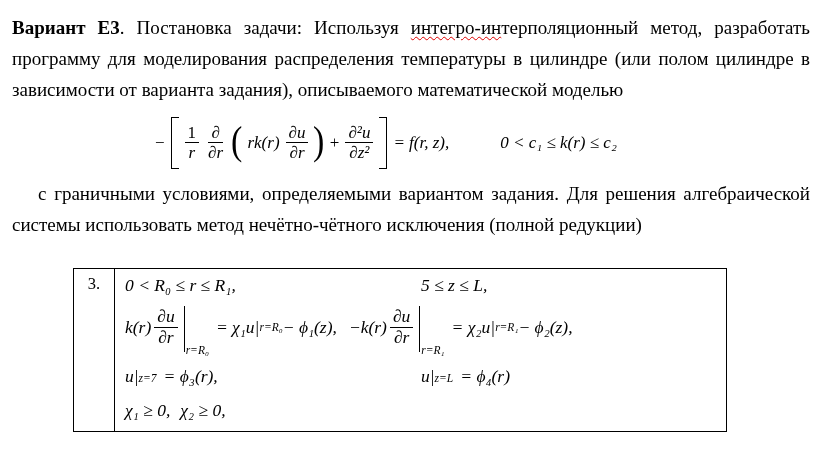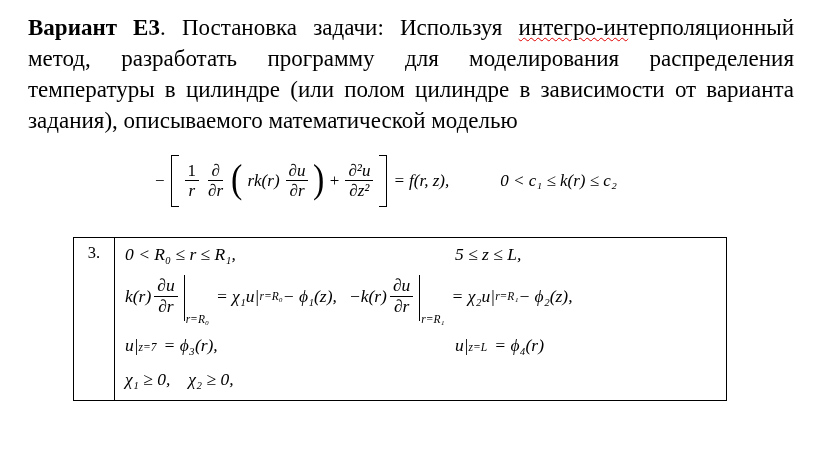--- a/index.html
+++ b/index.html
@@ -7,24 +7,24 @@
     width: 821px; height: 450px;
     background: #ffffff;
     color: #000000;
     font-family: "Liberation Serif", "DejaVu Serif", serif;
     overflow: hidden;
   }
   .doc { padding: 10px 11px 0 12px; }
 
   
   .para {
-    font-size: 23px;
+    font-size: 19px;
     line-height: 31px;
     text-align: justify;
-    margin: 16px;
+    margin: 0;
   }
   .para.intro { margin-top: 2px; }
   .b { font-weight: 700; }
   .sp-err {
     text-decoration-line: underline;
     text-decoration-style: wavy;
     text-decoration-color: #e00000;
     text-decoration-thickness: 1px;
     text-underline-offset: 2px;
   }
@@ -79,25 +79,25 @@
     text-align: center;
     padding-top: 5px;
     font-size: 16.5px;
   }
   .vt-body {
     flex: 1;
     padding: 0 8px 8px 10px;
     font-size: 17.5px;
     font-style: italic;
   }
-  .vline { display: flex; align-items: center; white-space: nowrap; gap: 34px; }
+  .vline { display: flex; align-items: center; white-space: nowrap; }
   .vline1 { margin-top: 3px; height: 26px; }
   .vline2 { margin-top: 3px; height: 52px; gap: 12px; }
   .vline3 { margin-top: 9px; height: 28px; }
-  .vline4 { margin-top: 7px; height: 26px; gap: 18px; }
+  .vline4 { margin-top: 7px; height: 26px; gap: 10px; }
   .col-a { display: inline-block; width: 296px; }
   .bcgroup { display: inline-flex; align-items: center; justify-content: flex-end; }
   .vbar {
     height: 46px;
     border-left: 1.4px solid #000;
     margin-left: 3px;
     align-self: center;
     transform: translateY(2px);
   }
   .atsub {
@@ -139,20 +139,21 @@
     <span class="mt up">+</span>
     <span class="frac">
         <span class="fnum">∂²u</span>
         <span class="fden">∂z²</span>
       </span>
     <span class="sqbr r"></span>
     <span class="mt">= f(r, z),</span>
     <span class="constraint">0 &lt; c₁ ≤ k(r) ≤ c₂</span>
   </div>
 
+  <p class="para mid">с граничными условиями, определяемыми вариантом задания. Для решения алгебраической системы использовать метод нечётно-чётного исключения (полной редукции)</p>
 
   <div class="vtable">
     <div class="vt-num">3.</div>
     <div class="vt-body">
 
       <div class="vline vline1">
         <span class="col-a">0 &lt; R₀ ≤ r ≤ R₁,</span>
         <span>5 ≤ z ≤ L,</span>
       </div>
 

